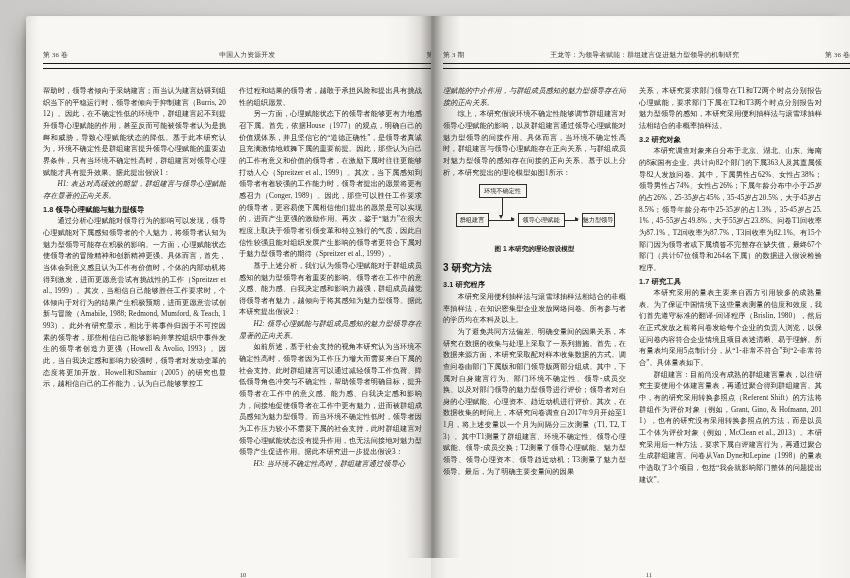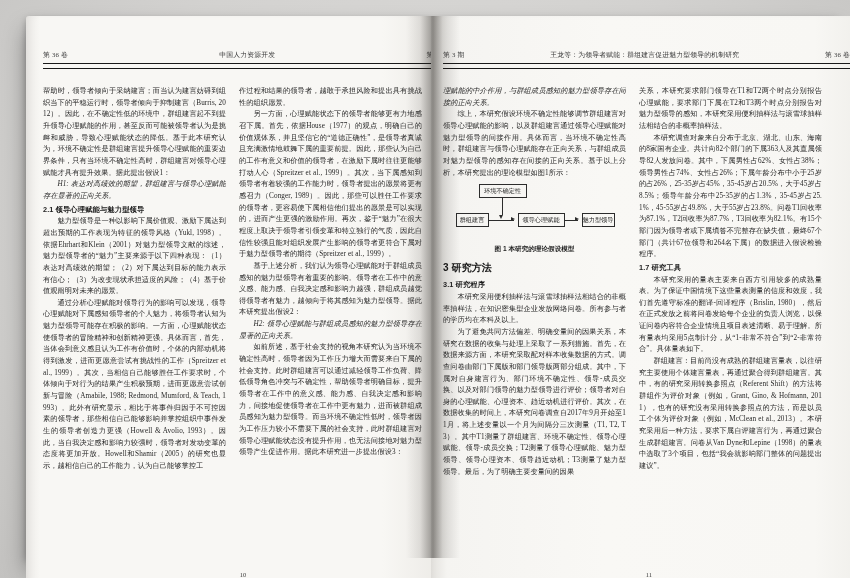--- a/index.html
+++ b/index.html
@@ -94,30 +94,30 @@
       <div class="ph">
         <span>第 36 卷</span>
         <span class="ph-c">中国人力资源开发</span>
         <span>第 3 期</span>
       </div>
       <div class="rule"></div>
       <div class="cols">
         <div class="col">
             <p class="para cont">帮助时，领导者倾向于采纳建言；而当认为建言妨碍到组织当下的平稳运行时，领导者倾向于抑制建言（Burris, 2012）。因此，在不确定性低的环境中，群组建言起不到提升领导心理赋能的作用，甚至反而可能被领导者认为是挑衅和威胁，导致心理赋能状态的降低。基于此本研究认为，环境不确定性是群组建言提升领导心理赋能的重要边界条件，只有当环境不确定性高时，群组建言对领导心理赋能才具有提升效果。据此提出假设1：</p>
             <p class="para hyp">H1: 表达对高绩效的期望，群组建言与领导心理赋能存在显著的正向关系。</p>
-            <p class="para h4">2.1 领导心理赋能与魅力型领导</p>
-            <p class="para body">魅力型领导是一种以影响下属价值观、激励下属达到超出预期的工作表现为特征的领导风格（Yukl, 1998）。依据Ehrhart和Klein（2001）对魅力型领导文献的综述，魅力型领导者的“魅力”主要来源于以下四种表现：（1）表达对高绩效的期望；（2）对下属达到目标的能力表示有信心；（3）为改变现状承担适度的风险；（4）基于价值观阐明对未来的愿景。</p>
+            <p class="para h4">1.8 领导心理赋能与魅力型领导</p>
             <p class="para body">通过分析心理赋能对领导行为的影响可以发现，领导心理赋能对下属感知领导者的个人魅力，将领导者认知为魅力型领导可能存在积极的影响。一方面，心理赋能状态使领导者的冒险精神和创新精神更强。具体而言，首先，当体会到意义感且认为工作有价值时，个体的内部动机将得到激发，进而更愿意尝试有挑战性的工作（Spreitzer et al., 1999）。其次，当相信自己能够胜任工作要求时，个体倾向于对行为的结果产生积极预期，进而更愿意尝试创新与冒险（Amabile, 1988; Redmond, Mumford, &amp; Teach, 1993）。此外有研究显示，相比于将事件归因于不可控因素的领导者，那些相信自己能够影响并掌控组织中事件发生的领导者创造力更强（Howell &amp; Avolio, 1993）。因此，当自我决定感和影响力较强时，领导者对发动变革的态度将更加开放。Howell和Shamir（2005）的研究也显示，越相信自己的工作能力，认为自己能够掌控工</p>
           </div>
         <div class="col">
             <p class="para cont">作过程和结果的领导者，越敢于承担风险和提出具有挑战性的组织愿景。</p>
             <p class="para body">另一方面，心理赋能状态下的领导者能够更有力地感召下属。首先，依据House（1977）的观点，明确自己的价值观体系，并且坚信它的“道德正确性”，是领导者真诚且充满激情地鼓舞下属的重要前提。因此，那些认为自己的工作有意义和价值的领导者，在激励下属时往往更能够打动人心（Spreitzer et al., 1999）。其次，当下属感知到领导者有着较强的工作能力时，领导者提出的愿景将更有感召力（Conger, 1989）。因此，那些可以胜任工作要求的领导者，更容易使下属相信他们提出的愿景是可以实现的，进而产生更强的激励作用。再次，鉴于“魅力”在很大程度上取决于领导者引领变革和特立独行的气质，因此自信性较强且能对组织发展产生影响的领导者更符合下属对于魅力型领导者的期待（Spreitzer et al., 1999）。</p>
             <p class="para body">基于上述分析，我们认为领导心理赋能对于群组成员感知的魅力型领导有着重要的影响。领导者在工作中的意义感、能力感、自我决定感和影响力越强，群组成员越觉得领导者有魅力，越倾向于将其感知为魅力型领导。据此本研究提出假设2：</p>
             <p class="para hyp">H2: 领导心理赋能与群组成员感知的魅力型领导存在显著的正向关系。</p>
             <p class="para body">如前所述，基于社会支持的视角本研究认为当环境不确定性高时，领导者因为工作压力增大而需要来自下属的社会支持。此时群组建言可以通过减轻领导工作负荷、降低领导角色冲突与不确定性，帮助领导者明确目标，提升领导者在工作中的意义感、能力感、自我决定感和影响力，间接地促使领导者在工作中更有魅力，进而被群组成员感知为魅力型领导。而当环境不确定性低时，领导者因为工作压力较小不需要下属的社会支持，此时群组建言对领导心理赋能状态没有提升作用，也无法间接地对魅力型领导产生促进作用。据此本研究进一步提出假设3：</p>
+            <p class="para hyp">H3: 当环境不确定性高时，群组建言通过领导心</p>
           </div>
       </div>
       <div class="pagenum">10</div>
     </div>
 
     <div class="page right page-pad-r">
       <div class="ph">
         <span>第 3 期</span>
         <span class="ph-c">王龙等：为领导者赋能：群组建言促进魅力型领导的机制研究</span>
         <span>第 36 卷</span>
@@ -143,20 +143,21 @@
           </div>
           <div>
               <p class="para h1">3 研究方法</p>
               <p class="para h4">3.1 研究程序</p>
               <p class="para body">本研究采用便利抽样法与滚雪球抽样法相结合的非概率抽样法，在知识密集型企业发放网络问卷。所有参与者的学历均在本科及以上。</p>
               <p class="para body">为了避免共同方法偏差、明确变量间的因果关系，本研究在数据的收集与处理上采取了一系列措施。首先，在数据来源方面，本研究采取配对样本收集数据的方式。调查问卷由部门下属版和部门领导版两部分组成。其中，下属对自身建言行为、部门环境不确定性、领导-成员交换、以及对部门领导的魅力型领导进行评价；领导者对自身的心理赋能、心理资本、趋近动机进行评价。其次，在数据收集的时间上，本研究问卷调查自2017年9月开始至11月，将上述变量以一个月为间隔分三次测量（T1, T2, T3）。其中T1测量了群组建言、环境不确定性、领导心理赋能、领导-成员交换；T2测量了领导心理赋能、魅力型领导、领导心理资本、领导趋近动机；T3测量了魅力型领导。最后，为了明确主要变量间的因果</p>
             </div>
         </div>
         <div class="col">
             <p class="para cont">关系，本研究要求部门领导在T1和T2两个时点分别报告心理赋能，要求部门下属在T2和T3两个时点分别报告对魅力型领导的感知，本研究采用便利抽样法与滚雪球抽样法相结合的非概率抽样法。</p>
+            <p class="para h4">3.2 研究对象</p>
             <p class="para body">本研究调查对象来自分布于北京、湖北、山东、海南的8家国有企业。共计向82个部门的下属363人及其直属领导82人发放问卷。其中，下属男性占62%、女性占38%；领导男性占74%、女性占26%；下属年龄分布中小于25岁的占26%，25-35岁占45%，35-45岁占20.5%，大于45岁占8.5%；领导年龄分布中25-35岁的占1.3%，35-45岁占25.1%，45-55岁占49.8%，大于55岁占23.8%。问卷T1回收率为87.1%，T2回收率为87.7%，T3回收率为82.1%。有15个部门因为领导者或下属填答不完整存在缺失值，最终67个部门（共计67位领导和264名下属）的数据进入假设检验程序。</p>
             <p class="para h4">1.7 研究工具</p>
             <p class="para body">本研究采用的量表主要来自西方引用较多的成熟量表。为了保证中国情境下这些量表测量的信度和效度，我们首先遵守标准的翻译-回译程序（Brislin, 1980），然后在正式发放之前将问卷发给每个企业的负责人浏览，以保证问卷内容符合企业情境且项目表述清晰、易于理解。所有量表均采用5点制计分，从“1-非常不符合”到“2-非常符合”。具体量表如下。</p>
             <p class="para body">群组建言：目前尚没有成熟的群组建言量表，以往研究主要使用个体建言量表，再通过聚合得到群组建言。其中，有的研究采用转换参照点（Referent Shift）的方法将群组作为评价对象（例如，Grant, Gino, &amp; Hofmann, 2011），也有的研究没有采用转换参照点的方法，而是以员工个体为评价对象（例如，McClean et al., 2013）。本研究采用后一种方法，要求下属自评建言行为，再通过聚合生成群组建言。问卷从Van Dyne和Lepine（1998）的量表中选取了3个项目，包括“我会就影响部门整体的问题提出建议”。</p>
           </div>
       </div>
       <div class="pagenum">11</div>
 
     </div>
 

